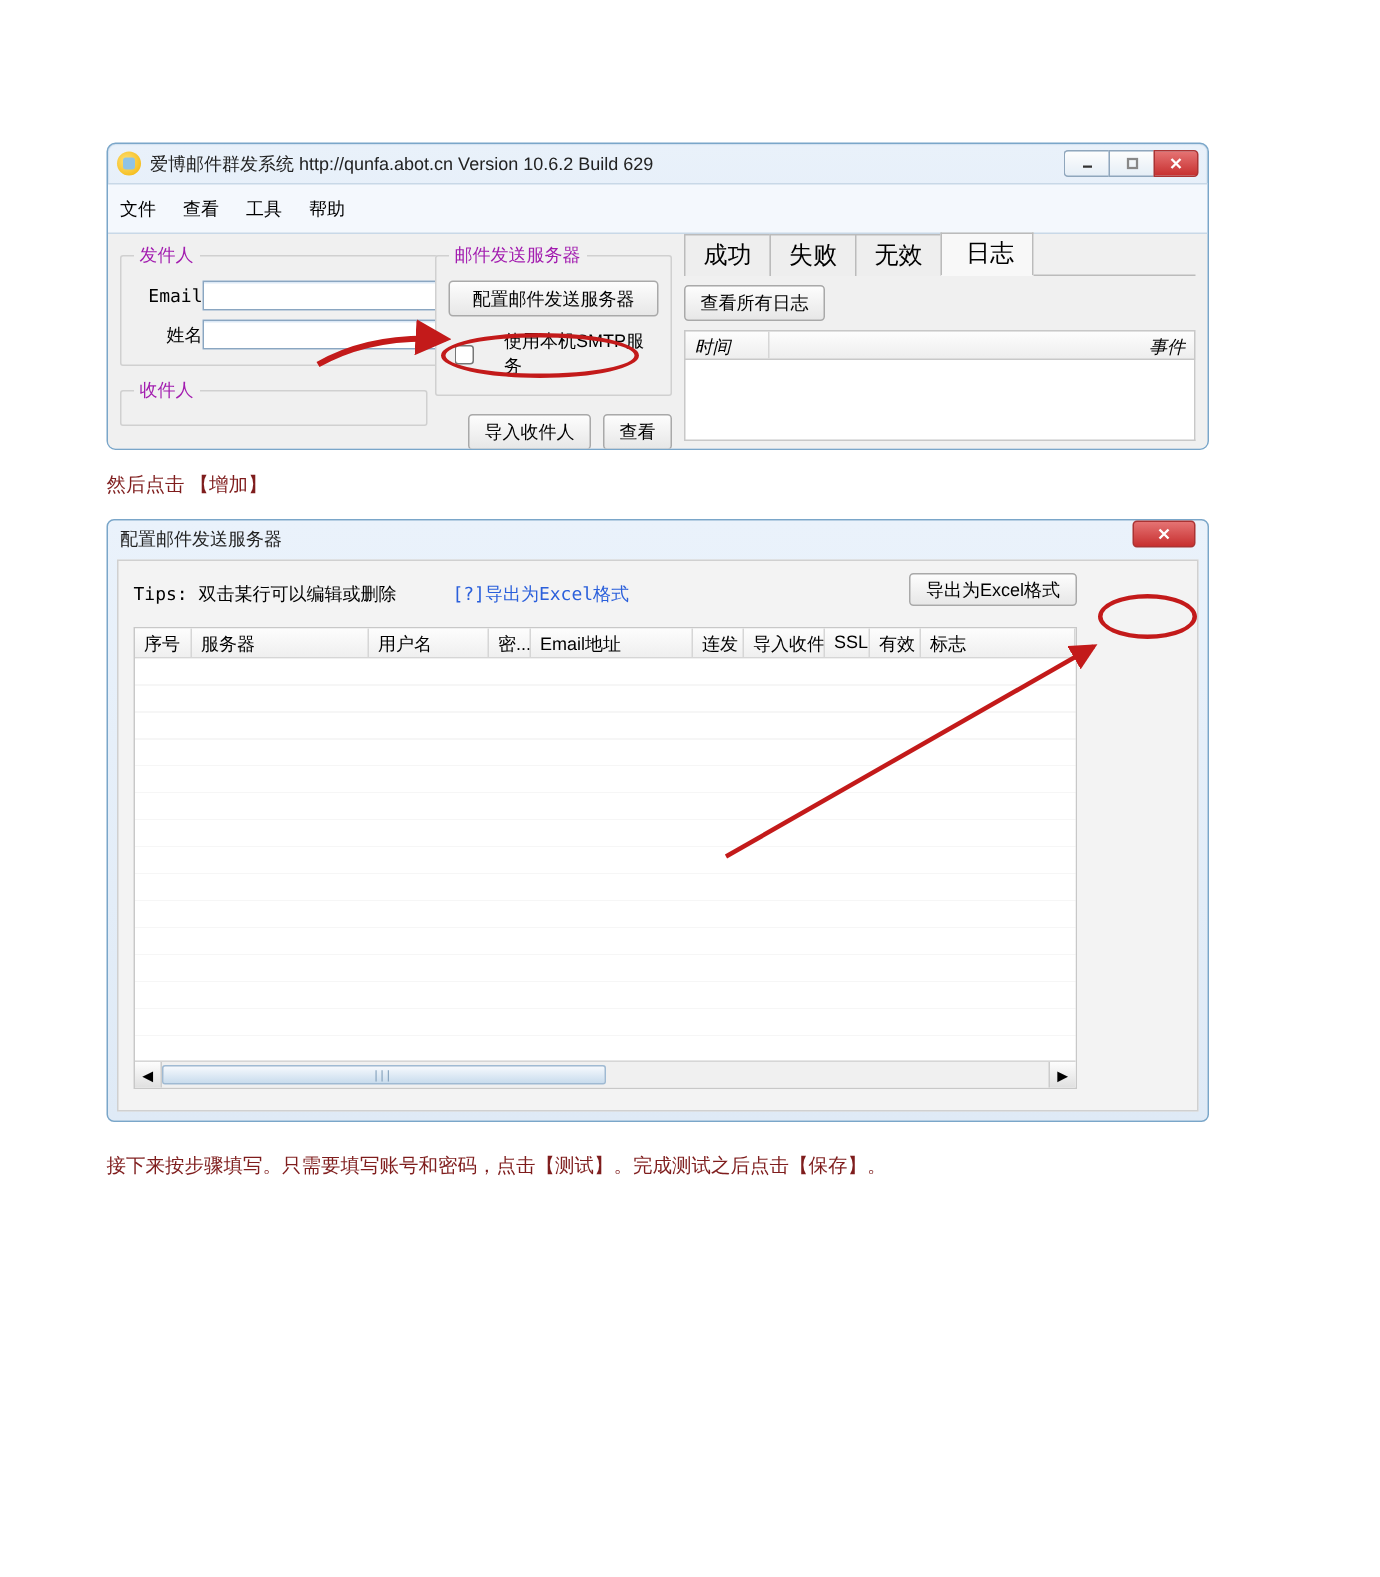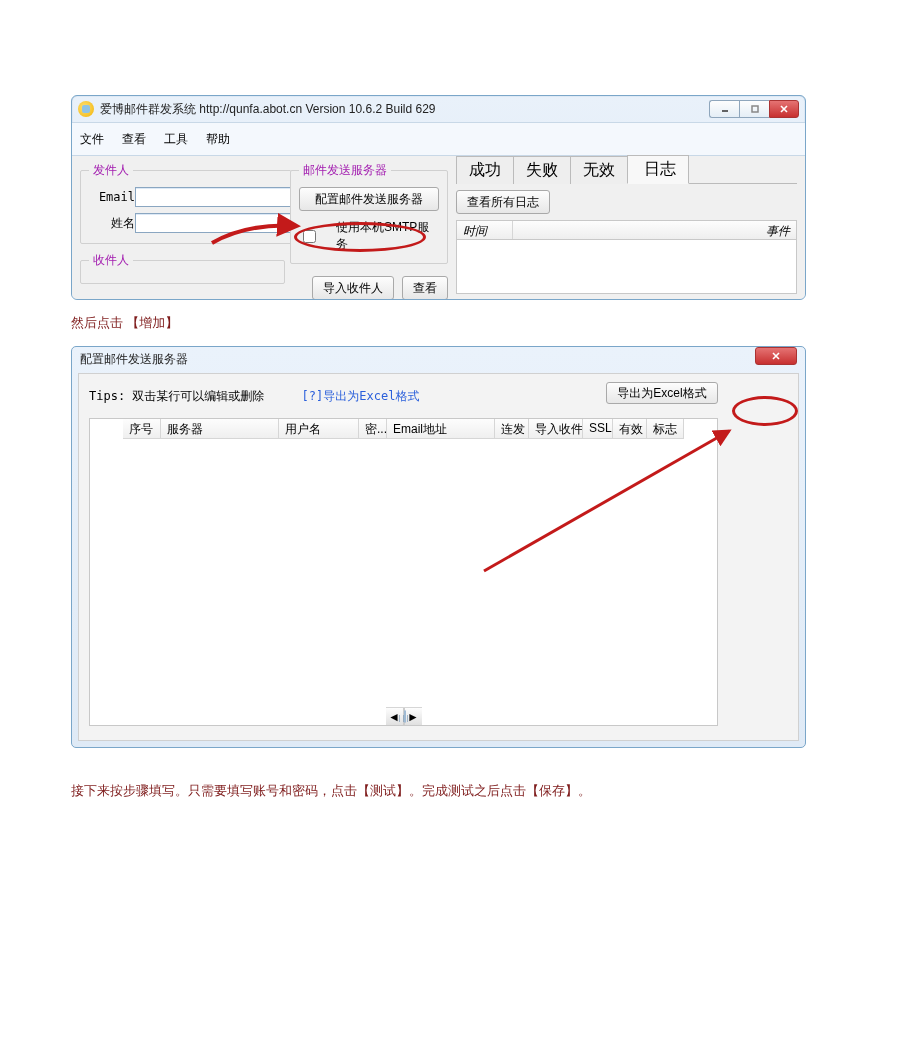--- a/index.html
+++ b/index.html
@@ -144,21 +144,21 @@
   }
   .tips-row .link { color:#2a5fdb; margin-left:30px;}
   .tips-row .link::before { content:"[?]"; }
 
   .export-btn {
     position:absolute; right:80px; top:8px; width:112px; height:22px;
   }
 
   .table-area {
     position:absolute; left:10px; top:44px; right:80px; bottom:14px;
-    border:1px solid #c8c8c8; background:#fff; display:flex; flex-direction:column;align-items:center;
+    border:1px solid #c8c8c8; background:#fff; display:flex; flex-direction:column;
   }
   .thead {
     display:flex; height:20px; background:linear-gradient(#fdfdfd,#efefef);
     border-bottom:1px solid #d6d6d6;
   }
   .thead > div {
     border-right:1px solid #d6d6d6; padding:2px 6px; overflow:hidden; white-space:nowrap;
   }
   .tbody {
     flex:1;
@@ -363,15 +363,15 @@
             <div class="thumb"></div>
           </div>
           <div class="arrow">►</div>
         </div>
       </div>
 
 
     </div>
   </div>
 
-  <div class="instr" style="margin-top:34px;">接下来按步骤填写。只需要填写账号和密码，点击【测试】。完成测试之后点击【保存】。</div>
+  <div class="instr" style="margin-top:20px;">接下来按步骤填写。只需要填写账号和密码，点击【测试】。完成测试之后点击【保存】。</div>
 
 </div>
 
 </body></html>

